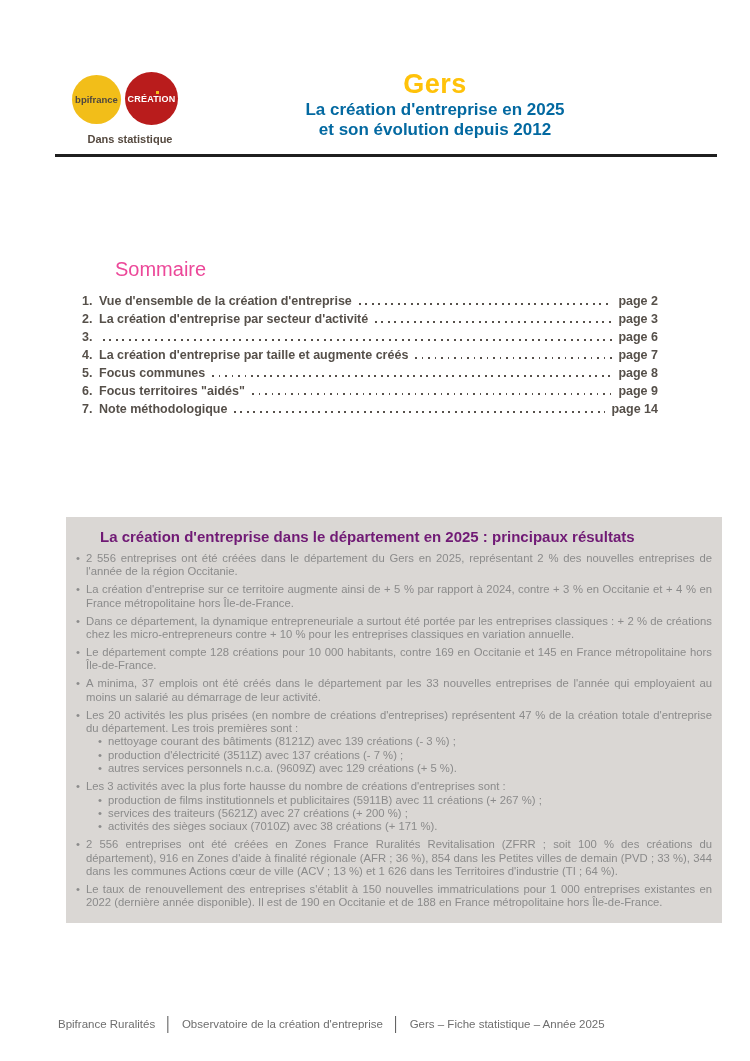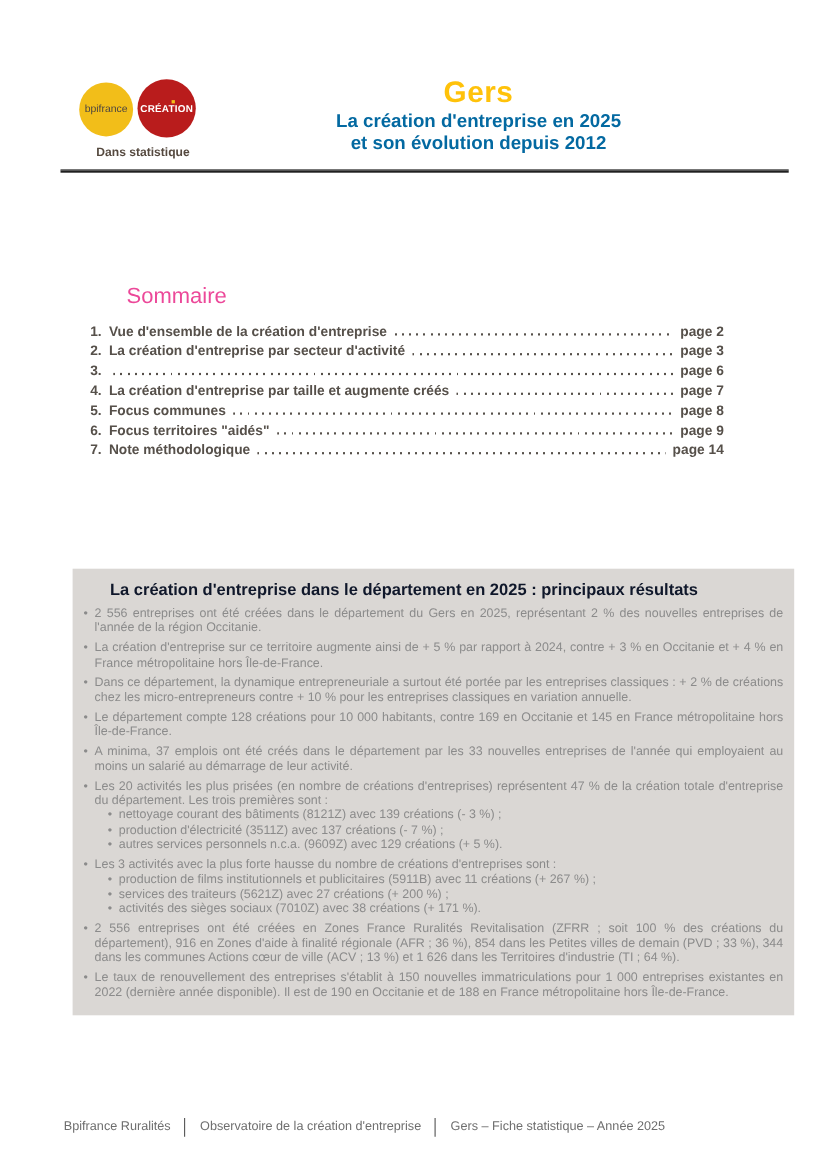--- a/index.html
+++ b/index.html
@@ -15,21 +15,21 @@
   }
 
   
   .logo-block { position: absolute; left: 72px; top: 72px; width: 116px; text-align: center; }
   .circles { position: relative; height: 54px; }
   .circle-yellow {
     position: absolute; left: 0; top: 3px; width: 49px; height: 49px;
     border-radius: 50%; background: #F2BE19;
     display: flex; align-items: center; justify-content: center;
   }
-  .circle-yellow .lbl { font-size: 9.5px; font-weight: normal; color: #4E4740; }
+  .circle-yellow .lbl { font-size: 9.5px; font-weight: bold; color: #4E4740; }
   .circle-dark {
     position: absolute; left: 53px; top: 0; width: 53px; height: 53px;
     border-radius: 50%; background: #b91c1c;
     display: flex; align-items: center; justify-content: center;
   }
   .circle-dark .lbl { font-size: 9px; font-weight: bold; color: #ffffff; letter-spacing: 0.2px; }
   .creation-dot { position: absolute; top: 19px; right: 19px; width: 3px; height: 3px; background: #F2BE19; }
   .tagline { margin-top: 7px; font-size: 11px; font-weight: bold; color: #55493F; }
 
   
@@ -54,21 +54,21 @@
     background: repeating-linear-gradient(90deg, #56504A 0 1.8px, transparent 1.8px 6.5px);
   }
   .toc-page { padding-left: 2px; white-space: nowrap; }
 
   
   .results-box {
     position: absolute; left: 66px; top: 517px; width: 656px; height: 406px;
     background: #DAD7D4; padding: 8px 10px 10px 10px; overflow: hidden;
   }
   .results-title {
-    margin: 3px 0 7px 24px; font-size: 15px; font-weight: bold; color: #0f172a;
+    margin: 3px 0 7px 24px; font-size: 15px; font-weight: bold; color: #701a75;
   }
   .bullet { display: flex; font-size: 11.3px; color: #8B8B8B; line-height: 13.4px; margin-top: 4.5px; }
   .bullet .bm { width: 10px; flex-shrink: 0; }
   .bullet .bt { flex: 1; text-align: justify; }
   .bullet.l2 { margin-left: 22px; margin-top: 0; }
   .bullet.l2 .bt { text-align: left; }
 
   
   .footer {
     position: absolute; left: 58px; top: 1016px; width: 640px;

